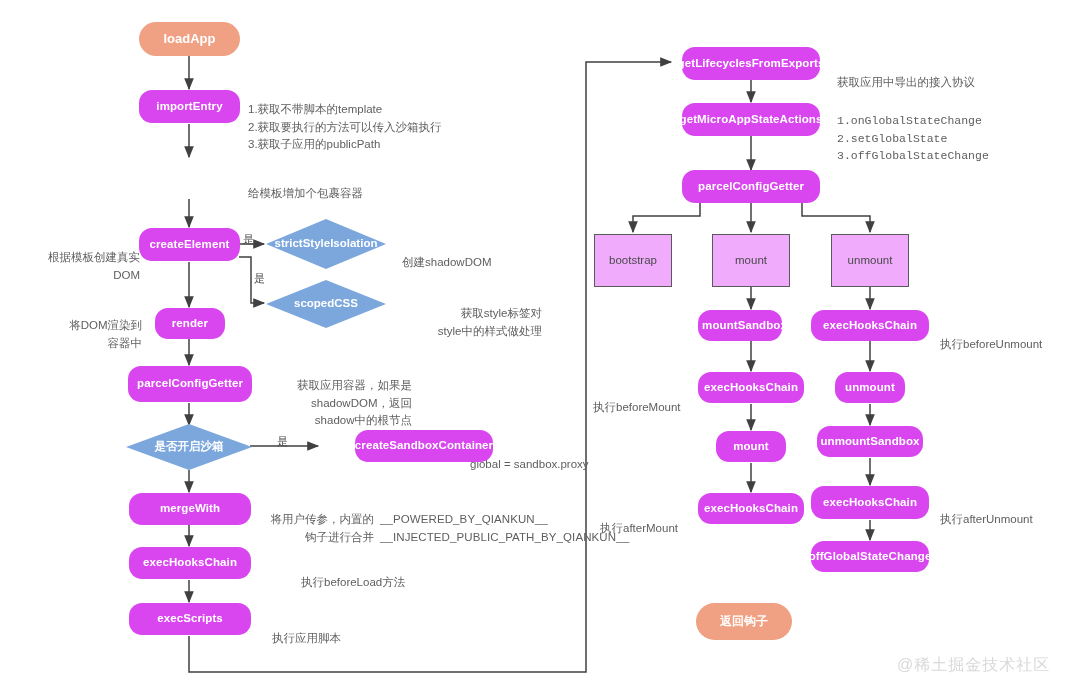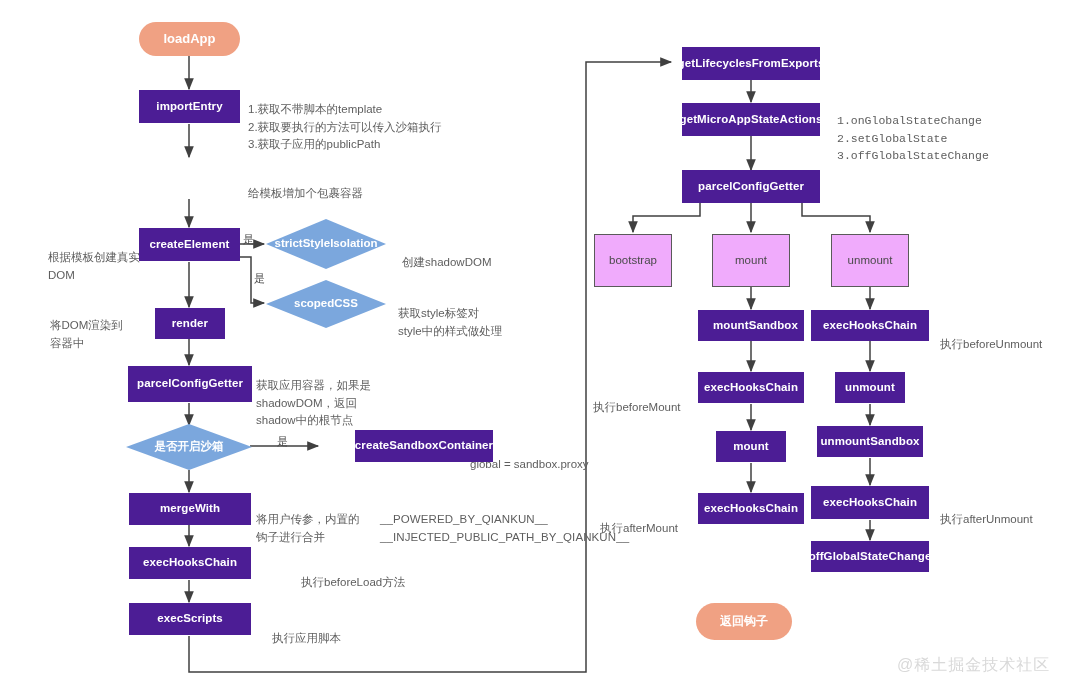--- a/index.html
+++ b/index.html
@@ -25,25 +25,26 @@
     position:absolute;
     box-sizing:border-box;
     display:flex;
     align-items:center;
     justify-content:center;
     text-align:center;
     line-height:1.15;
     z-index:3;
   }
   .node.blue{
-    background:#4c1d95;
+    background:#d946ef;
     color:#ffffff;
     font-weight:bold;
     font-size:11.5px;
     letter-spacing:.1px;
+    border-radius:13px;
   }
   .node.pill{
     background:#f0a183;
     color:#ffffff;
     font-weight:bold;
     font-size:13px;
     border-radius:22px;
   }
   .node.pill.small{
     font-size:12px;
@@ -83,21 +84,21 @@
     line-height:1.15;
   }
   .note{
     position:absolute;
     color:#5e5e5e;
     font-size:11.5px;
     line-height:1.5;
     white-space:pre-line;
     z-index:2;
   }
-  .note.center{text-align:left;}
+  .note.center{text-align:right;}
   .note.left{text-align:left;}
   .note.mono-ish{letter-spacing:.1px;}
   .edge-label{
     position:absolute;
     color:#4a4a4a;
     font-size:11px;
     z-index:4;
     background:transparent;
   }
   .watermark{
@@ -265,20 +266,23 @@
   <div class="node blue" style="left:129px;top:603px;width:122px;height:32px;">
     <span>execScripts</span>
   </div>
   <div class="note left" style="left:272px;top:613px;width:170px;">
     <span>执行应用脚本</span>
   </div>
 
   <div class="node blue" style="left:682px;top:47px;width:138px;height:33px;">
     <span>getLifecyclesFromExports</span>
   </div>
+  <div class="note left" style="left:837px;top:57px;width:220px;">
+    <span>获取应用中导出的接入协议</span>
+  </div>
 
   <div class="node blue" style="left:682px;top:103px;width:138px;height:33px;">
     <span>getMicroAppStateActions</span>
   </div>
   <div class="note left" style="left:837px;top:95px;width:220px;font-family:Liberation Mono, monospace;">
     <span>1.onGlobalStateChange
 2.setGlobalState
 3.offGlobalStateChange</span>
   </div>
 
@@ -289,21 +293,21 @@
   <div class="node plain" style="left:594px;top:234px;width:78px;height:53px;">
     <span>bootstrap</span>
   </div>
   <div class="node plain" style="left:712px;top:234px;width:78px;height:53px;">
     <span>mount</span>
   </div>
   <div class="node plain" style="left:831px;top:234px;width:78px;height:53px;">
     <span>unmount</span>
   </div>
 
-  <div class="node blue" style="left:698px;top:310px;width:106px;height:31px;padding-left:9px;">
+  <div class="node blue" style="left:698px;top:310px;width:84px;height:31px;padding-left:9px;">
     <span>mountSandbox</span>
   </div>
 
   <div class="node blue" style="left:698px;top:372px;width:106px;height:31px;">
     <span>execHooksChain</span>
   </div>
   <div class="note left" style="left:593px;top:382px;width:110px;">
     <span>执行beforeMount</span>
   </div>
 

